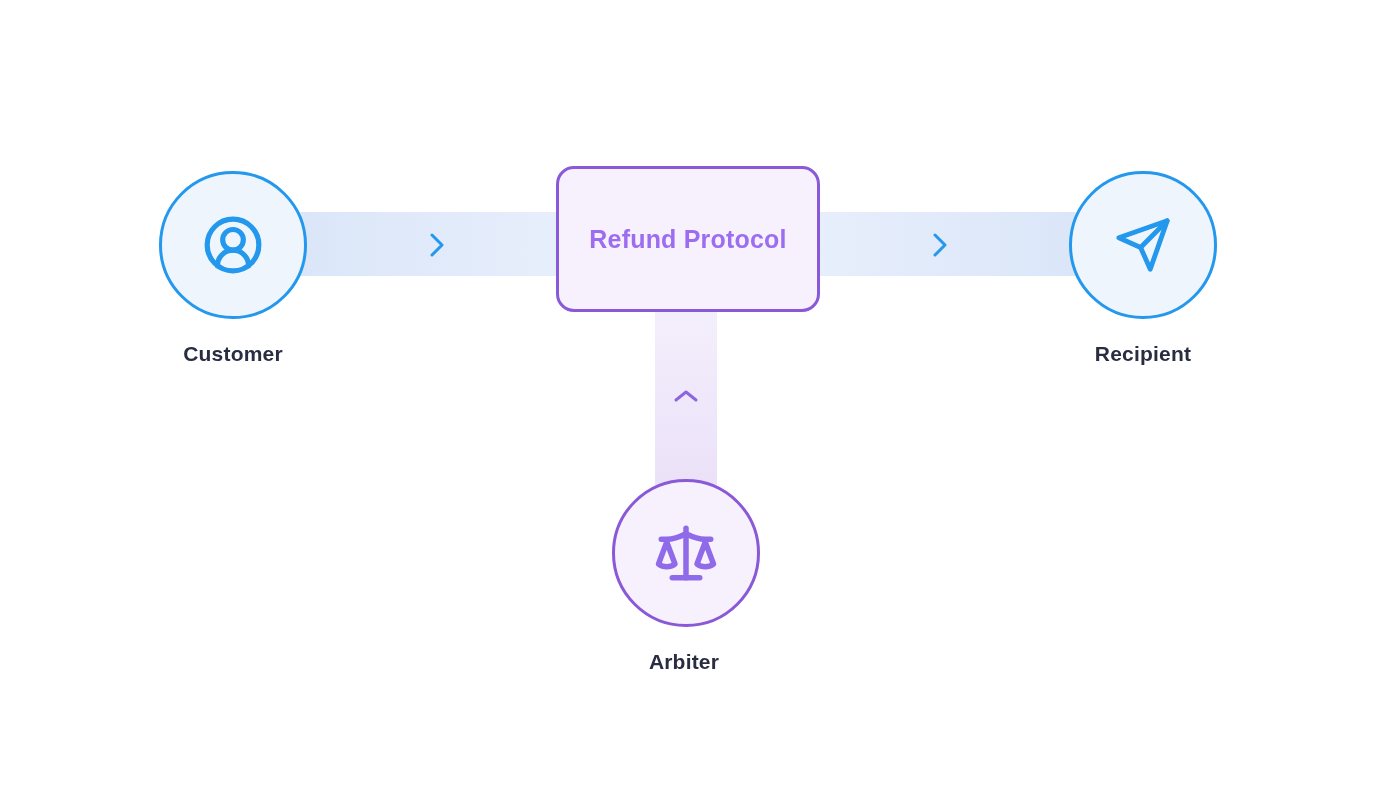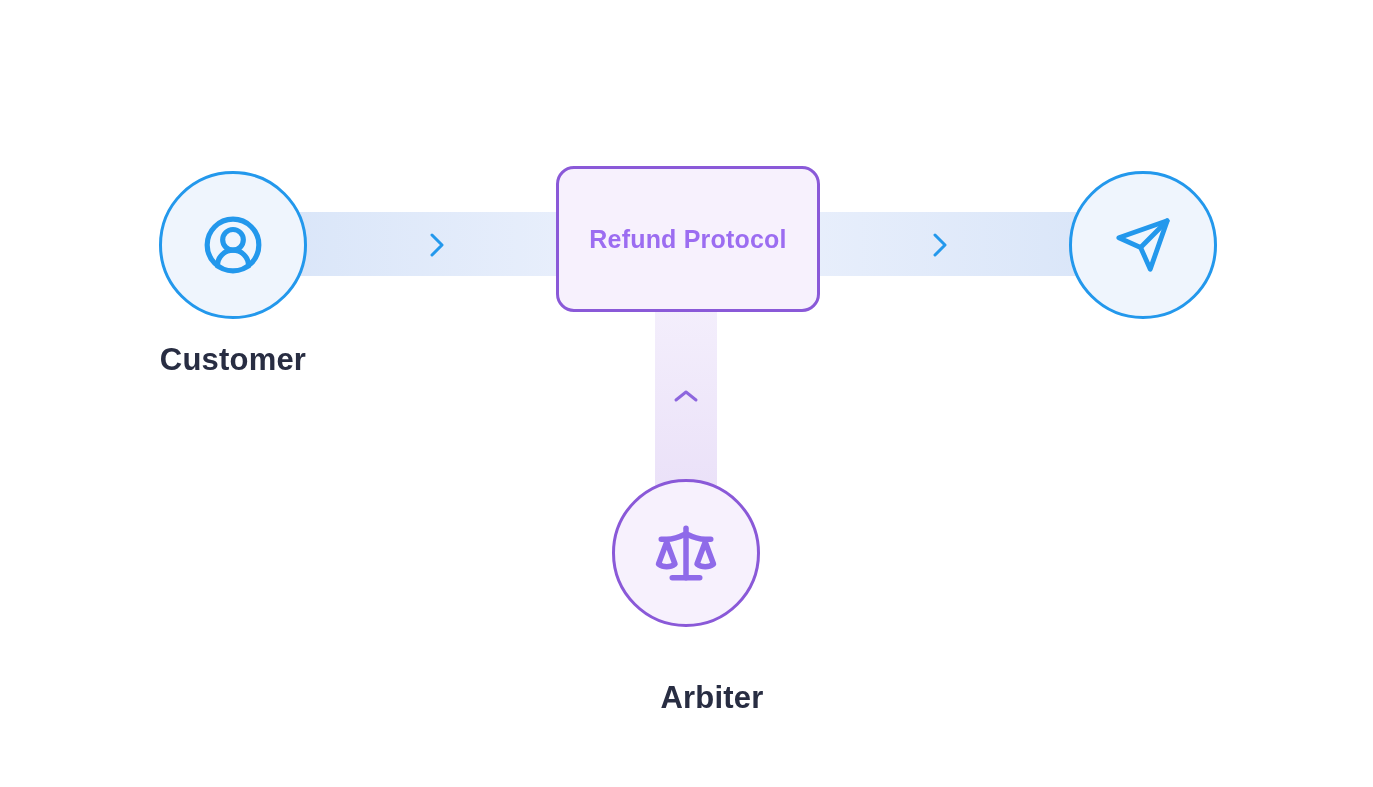--- a/index.html
+++ b/index.html
@@ -73,29 +73,29 @@
   .circle-customer  { left: 159px;  top: 171px; }
   .circle-recipient { left: 1069px; top: 171px; }
   .circle-arbiter   { left: 612px;  top: 479px; }
   .circle svg { display: block; }
 
   
   .node-label {
     position: absolute;
     width: 320px;
     text-align: center;
-    font-size: 31px;
+    font-size: 21px;
     font-weight: 700;
     color: var(--label);
     letter-spacing: 0.2px;
     z-index: 3;
   }
   .label-customer  { left: 73px;  top: 342px; }
   .label-recipient { left: 983px; top: 342px; }
-  .label-arbiter   { left: 552px; top: 650px; margin-top: 30px; }
+  .label-arbiter   { left: 524px; top: 650px; }
 
   
   .contract-box {
     position: absolute;
     left: 556px; top: 166px;
     width: 264px; height: 146px;
     border: 3px solid var(--purple);
     border-radius: 18px;
     background: var(--purple-fill);
     display: flex; flex-direction: column;
@@ -147,20 +147,21 @@
   <div class="contract-box">
     <div class="contract-line">Refund Protocol</div>
   </div>
 
   <div class="circle blue circle-recipient">
     <svg width="58" height="58" viewBox="0 0 24 24" fill="none" stroke="currentColor" stroke-width="2" stroke-linecap="round" stroke-linejoin="round">
       <path d="m22 2-7 20-4-9-9-4Z"></path>
       <path d="M22 2 11 13"></path>
     </svg>
   </div>
+  <div class="node-label label-recipient">Recipient</div>
 
   <div class="circle purple circle-arbiter">
     <svg width="66" height="66" viewBox="0 0 24 24" fill="none" stroke="currentColor" stroke-width="2" stroke-linecap="round" stroke-linejoin="round">
       <path d="m16 16 3-8 3 8c-.87.65-1.92 1-3 1s-2.13-.35-3-1Z"></path>
       <path d="m2 16 3-8 3 8c-.87.65-1.92 1-3 1s-2.13-.35-3-1Z"></path>
       <path d="M7 21h10"></path>
       <path d="M12 3v18"></path>
       <path d="M3 7h2c2 0 5-1 7-2 2 1 5 2 7 2h2"></path>
     </svg>
   </div>

